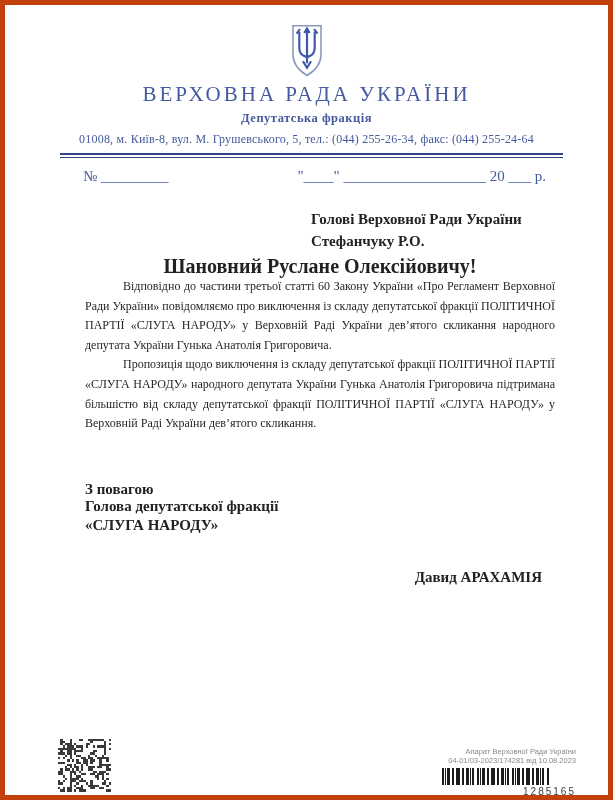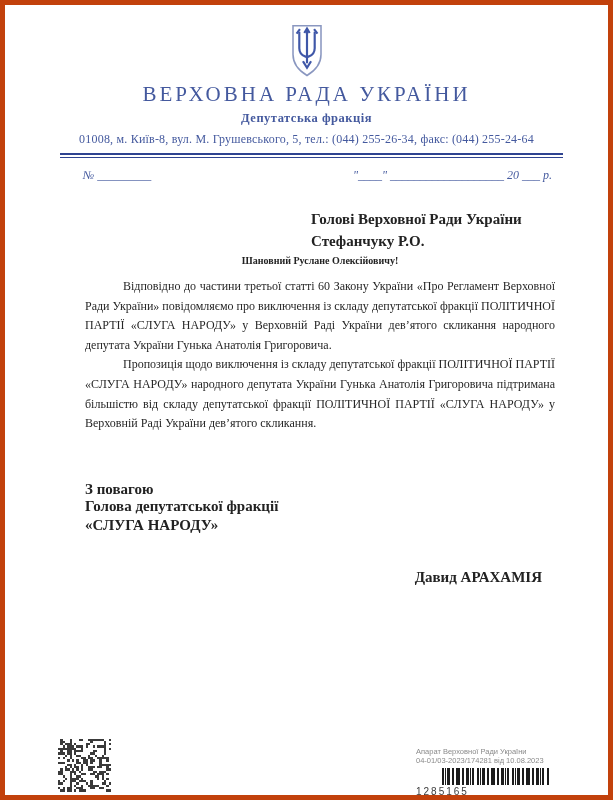--- a/index.html
+++ b/index.html
@@ -19,39 +19,39 @@
   .trident{display:block;margin:0 auto 4px auto;}
   .org-name{font-size:21px;letter-spacing:3px;font-weight:400;line-height:1.1;}
   .faction-label{font-size:12.5px;font-weight:bold;margin-top:5px;letter-spacing:.5px;}
   .party-name{font-size:13.5px;font-weight:bold;margin-top:2px;letter-spacing:.5px;}
   .address-line{font-size:12px;margin-top:6px;letter-spacing:.2px;}
   .rule{
     position:absolute;left:55px;top:148px;width:503px;height:2px;
     border-top:2px solid #2f4390;border-bottom:1px solid #2f4390;
   }
   
-  .ref-row{position:absolute;top:163px;left:78px;right:56px;display:flex;justify-content:space-between;
-    color:#44599e;font-size:12px;font-style:italic;}
+  .ref-row{position:absolute;top:163px;left:78px;right:62px;display:flex;justify-content:space-between;
+    color:#44599e;font-size:15px;}
   
   .recipient{position:absolute;top:203px;left:306px;font-weight:bold;font-size:15px;line-height:22px;color:#222;}
   
   .salutation{position:absolute;top:250px;left:80px;width:470px;text-align:center;
-    font-weight:bold;font-size:10px;color:#222;}
+    font-weight:bold;font-size:20px;color:#222;}
   
   .body-text{position:absolute;top:272px;left:80px;width:470px;font-size:12px;line-height:19.6px;
     text-align:justify;color:#262626;}
   .body-text p{margin:0;text-indent:38px;}
   
   .closing{position:absolute;top:476px;left:80px;font-weight:bold;font-size:15px;color:#222;}
   .sig-block{position:absolute;top:492px;left:80px;font-weight:bold;font-size:15px;line-height:18.5px;color:#222;}
   .sig-name{position:absolute;top:564px;right:66px;font-weight:bold;font-size:15px;color:#222;}
   
   .qr{position:absolute;left:53px;top:732px;width:53px;height:56px;}
   .qr svg{width:100%;height:100%;}
-  .stamp{position:absolute;right:32px;top:742px;width:160px;text-align:left;
+  .stamp{position:absolute;right:32px;top:742px;width:160px;text-align:right;
     font-family:"Liberation Sans","DejaVu Sans",sans-serif;}
   .stamp-line{font-size:7.5px;color:#8a8a8a;line-height:9px;}
   .barcode{
     width:108px;height:17px;margin:3px auto 0 auto;background-color:#fff;
     background-image:
       repeating-linear-gradient(90deg,#1c1c1c 0 2px,transparent 2px 5px),
       repeating-linear-gradient(90deg,#1c1c1c 0 1px,transparent 1px 3.5px);
   }
   .barcode-number{font-size:10px;color:#3c3c3c;letter-spacing:2px;margin-top:1px;text-decoration:underline;}
 </style>

